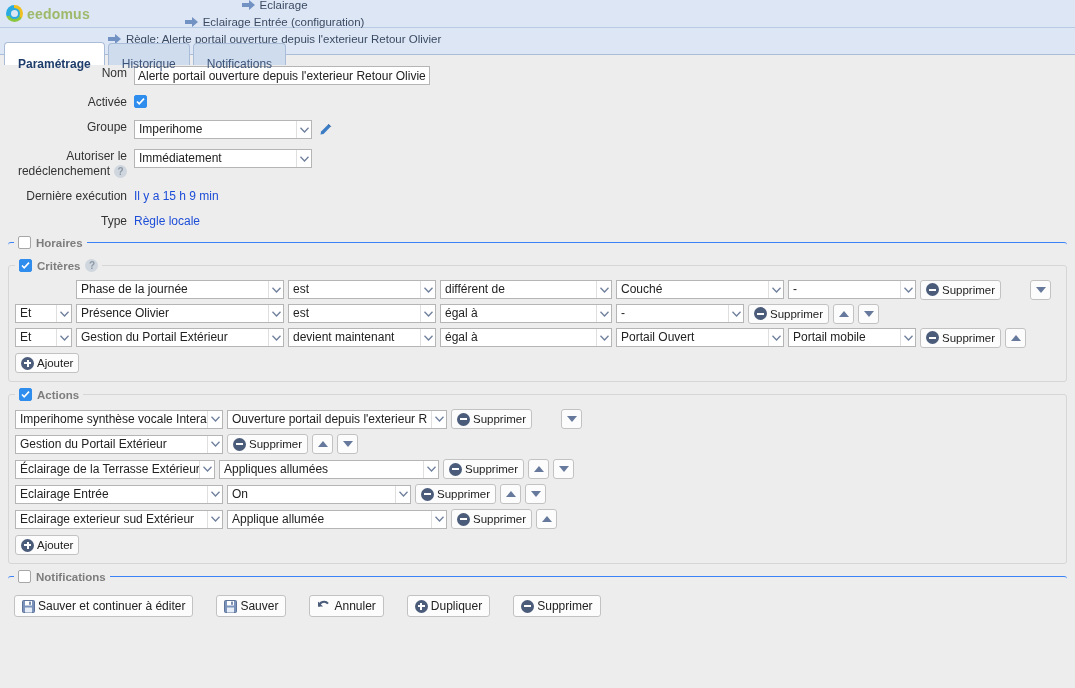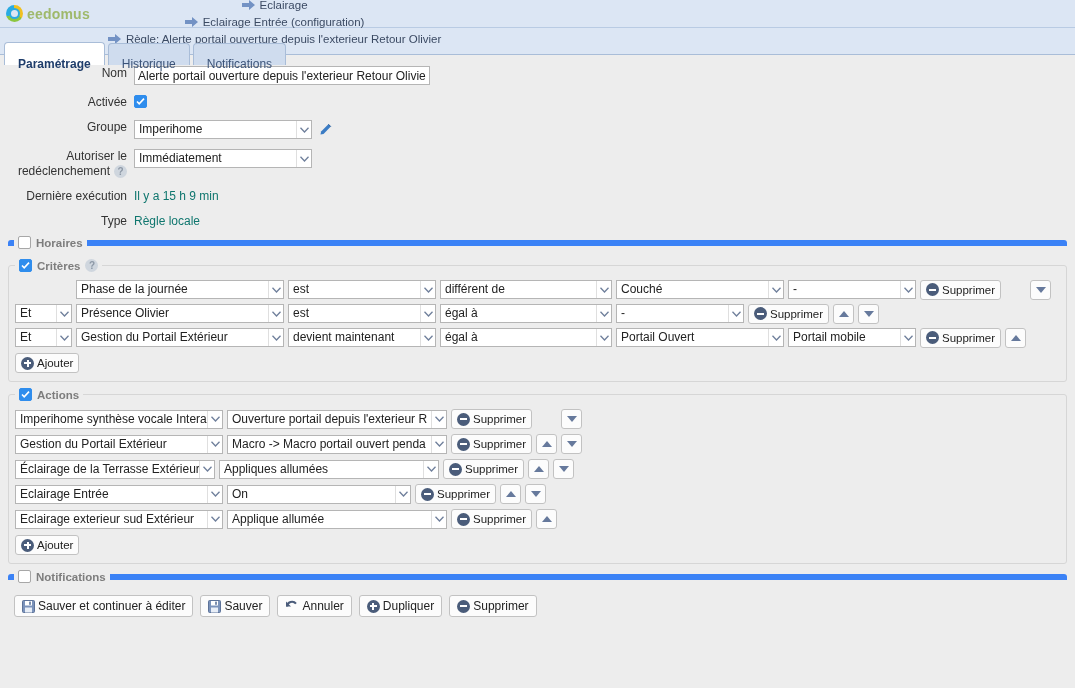--- a/index.html
+++ b/index.html
@@ -122,35 +122,35 @@
   .sel .arr svg { display:block; }
 
   .pencil { cursor: pointer; display: flex; }
 
   .helpicon {
     width: 13px; height: 13px; border-radius: 50%;
     background: #cfd6de; color: #8d98a6;
     font-size: 10px; font-weight: bold; line-height: 13px;
     text-align: center; display: inline-block;
   }
-  .statictext { font-size: 12px; color: #0f766e; padding-top: 3px; }
+  .statictext { font-size: 12px; color: #1d4ed8; padding-top: 3px; }
 
   
   fieldset {
     border: 1px solid #d6d6d6;
     border-radius: 3px;
     margin: 6px 8px 0 8px;
     padding: 4px 6px 8px 6px;
   }
   legend {
     display: flex; align-items: center; gap: 5px;
     font-size: 11.5px; font-weight: bold; color: #7d7d7d;
     padding: 0 4px;
   }
-  fieldset.flat { border: none; border-top: 6px solid #3b82f6; }
+  fieldset.flat { border: none; border-top: 1px solid #3b82f6; }
 
   .rules { margin-top: 4px; }
   .rule-row { display: flex; align-items: center; gap: 4px; margin-bottom: 5px; height: 19px; }
 
   
   .btn {
     height: 20px;
     border: 1px solid #c2c2c2;
     background: #fcfcfc;
     border-radius: 3px;
@@ -180,21 +180,21 @@
   .arrowbtn.ghost { visibility: hidden; }
   .tri-up { width:0;height:0;border-left:5px solid transparent;border-right:5px solid transparent;border-bottom:6px solid #66799c; }
   .tri-down { width:0;height:0;border-left:5px solid transparent;border-right:5px solid transparent;border-top:6px solid #66799c; }
 
   .addbtn { margin-top: 1px; }
 
   
   .action-row { display: flex; align-items: center; gap: 4px; margin-bottom: 5px; height: 20px; }
 
   
-  .bottombar { display: flex; gap: 7px; padding: 8px 14px 0 14px; }
+  .bottombar { display: flex; gap: 23px; padding: 8px 14px 0 14px; }
   .bottombar .btn { height: 22px; padding: 0 7px; font-size: 12px; }
   .floppy {
     width: 13px; height: 13px; flex: 0 0 13px;
   }
   .undo { width: 14px; height: 13px; flex: 0 0 14px; }
 </style>
 </head>
 <body>
 
 <div class="topbar">
@@ -566,28 +566,20 @@
           <span class="tri-up"></span>
         </span>
       <span class="arrowbtn">
           <span class="tri-down"></span>
         </span>
     </div>
 
     <div class="action-row">
       <span class="sel" style="width:208px">
         <span class="txt">Gestion du Portail Extérieur</span>
-        <span class="arr">
-            <svg width="9" height="6" viewBox="0 0 9 6">
-              <path d="M0.5 0.8L4.5 5 8.5 0.8" stroke="#6f7f9b" stroke-width="1.3" fill="none"></path>
-            </svg>
-          </span>
-      </span>
-      <span class="sel" style="width:220px">
-        <span class="txt">Macro -&gt; Macro portail ouvert penda</span>
         <span class="arr">
             <svg width="9" height="6" viewBox="0 0 9 6">
               <path d="M0.5 0.8L4.5 5 8.5 0.8" stroke="#6f7f9b" stroke-width="1.3" fill="none"></path>
             </svg>
           </span>
       </span>
       <span class="btn">
         <span class="btn-icon-circle">
             <span class="minus"></span>
           </span>

